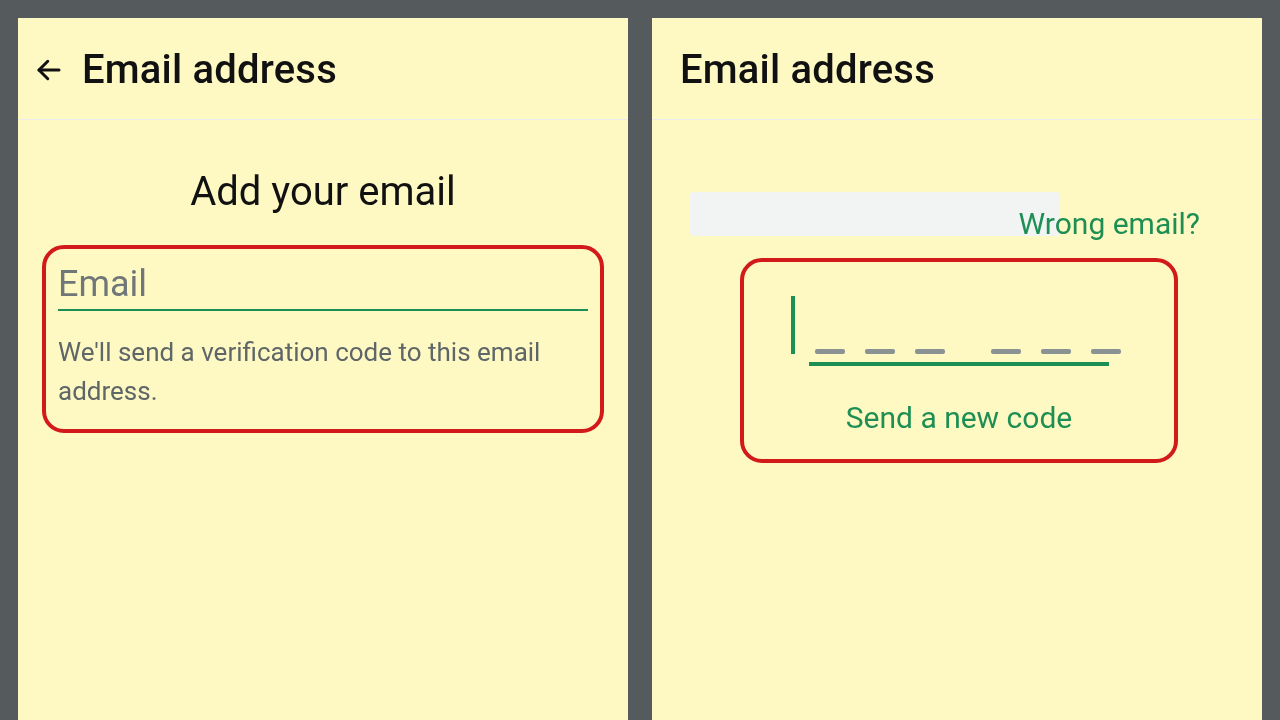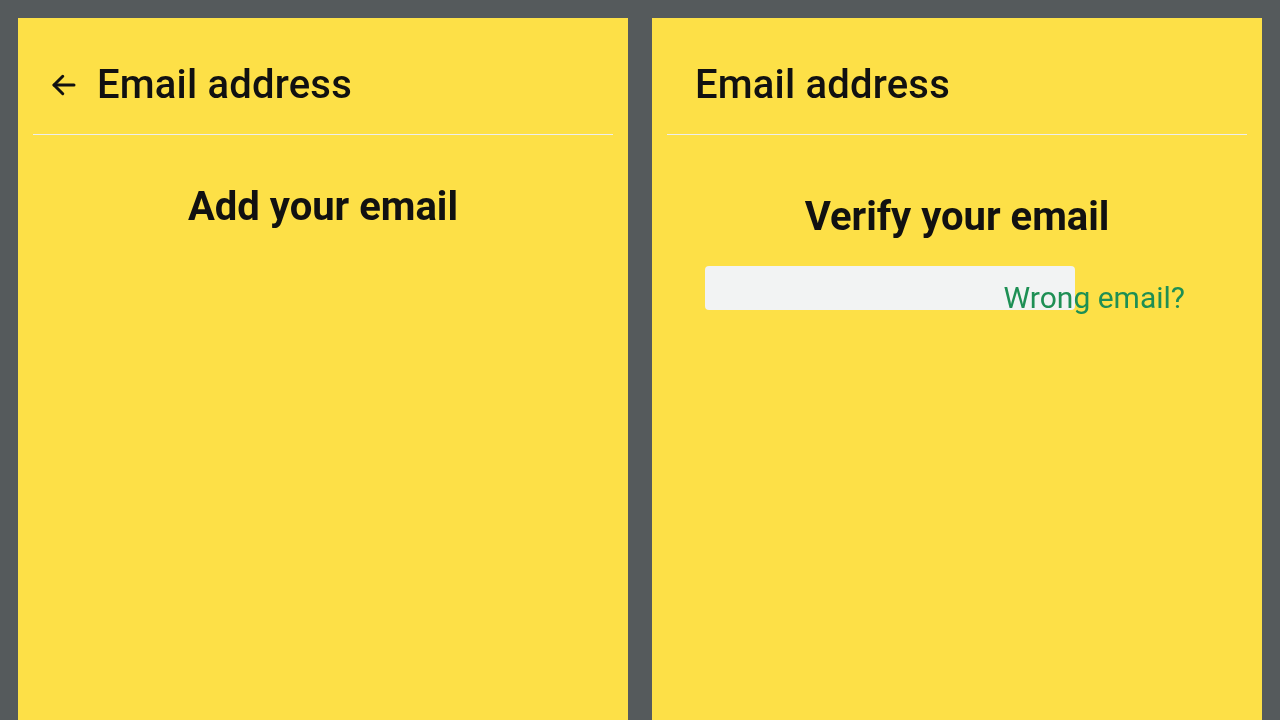--- a/index.html
+++ b/index.html
@@ -8,24 +8,24 @@
       background: #555a5c;
       font-family: -apple-system, BlinkMacSystemFont, "Segoe UI", Roboto, Arial, sans-serif;
       padding: 18px 18px 0 18px;
     }
     .wrap {
       display: flex;
       gap: 24px;
       height: 100%;
     }
     .panel {
-      background: #fde047;
+      background: #fef9c3;
       flex: 1;
       position: relative;
-      padding: 15px;
+      padding: 0;
       overflow: hidden;
     }
     
     .hdr {
       display: flex;
       align-items: center;
       gap: 16px;
       padding: 28px 22px 26px 14px;
       border-bottom: 1px solid #eceeee;
     }
@@ -40,21 +40,21 @@
       font-size: 40px;
       font-weight: 500;
       color: #111;
       letter-spacing: 0.2px;
     }
     
     .body { padding: 48px 28px 0 28px; text-align: center; }
     .body-right { padding-top: 58px; }
     .h2 {
       font-size: 40px;
-      font-weight: 700;
+      font-weight: 400;
       color: #111;
       margin-bottom: 20px;
     }
     .sub {
       font-size: 26px;
       color: #5e6668;
       line-height: 1.45;
       margin: 0 auto;
     }
     
@@ -153,31 +153,49 @@
         <svg viewBox="0 0 24 24" fill="none" stroke="currentColor" stroke-width="2.4" stroke-linecap="round" stroke-linejoin="round">
           <line x1="20" y1="12" x2="4" y2="12"></line>
           <polyline points="11 5 4 12 11 19"></polyline>
         </svg>
       </span>
       <span class="hdr-title">Email address</span>
     </div>
     <div class="body">
       <div class="h2">Add your email</div>
 
+      <div class="hl hl-left">
+        <div class="field-label">Email</div>
+        <div class="underline"></div>
+        <div class="helper">We'll send a verification code to this email address.</div>
+      </div>
     </div>
   </div>
 
   <div class="panel">
     <div class="hdr no-back">
       <span class="hdr-title">Email address</span>
     </div>
     <div class="body body-right">
-      <div class="h2">Verify your email</div>
 
       <div class="sent-row">
         <div class="redact"></div>
         <span class="wrong">Wrong email?</span>
       </div>
 
+      <div class="hl hl-right">
+        <div class="code-row">
+          <div class="caret"></div>
+          <div class="dash"></div>
+          <div class="dash"></div>
+          <div class="dash"></div>
+          <div class="gap-mid"></div>
+          <div class="dash"></div>
+          <div class="dash"></div>
+          <div class="dash"></div>
+        </div>
+        <div class="code-underline"></div>
+        <div class="resend">Send a new code</div>
+      </div>
     </div>
   </div>
 
 </div>
 
 </body></html>

